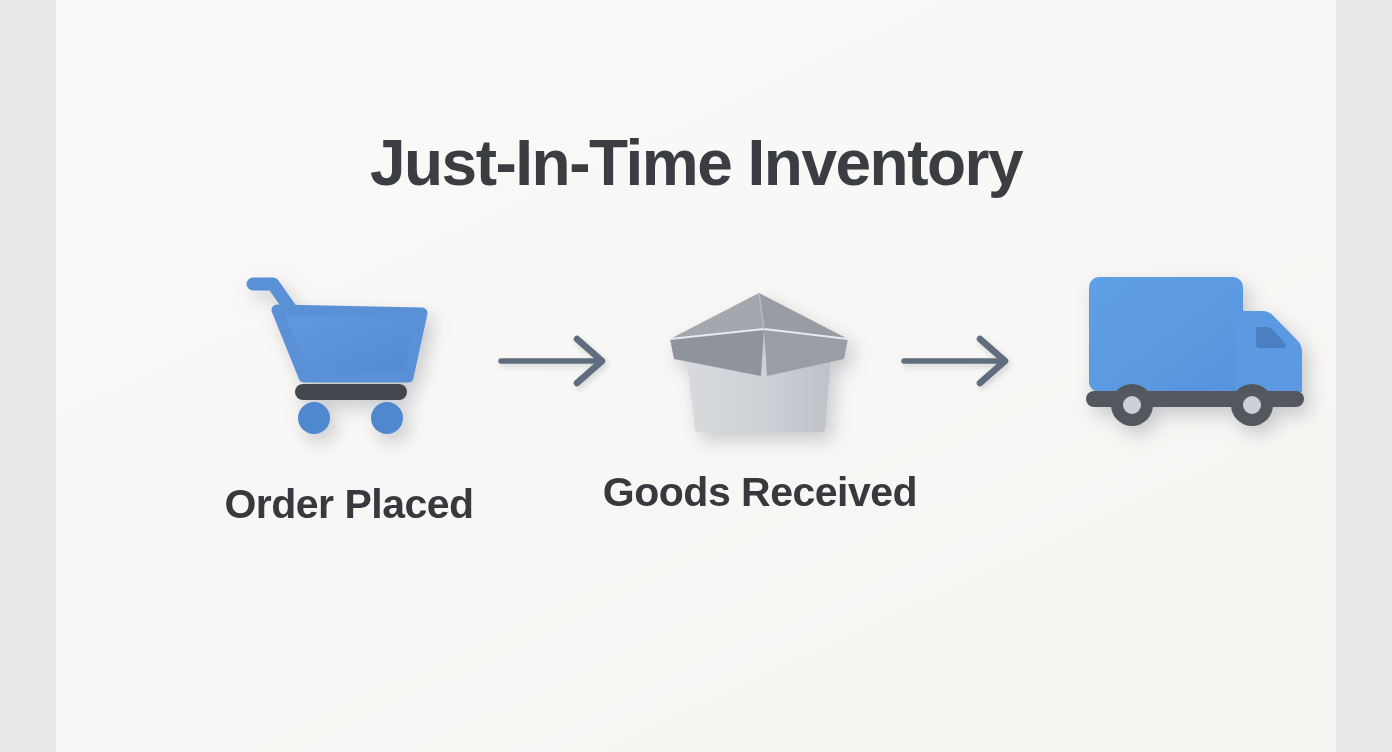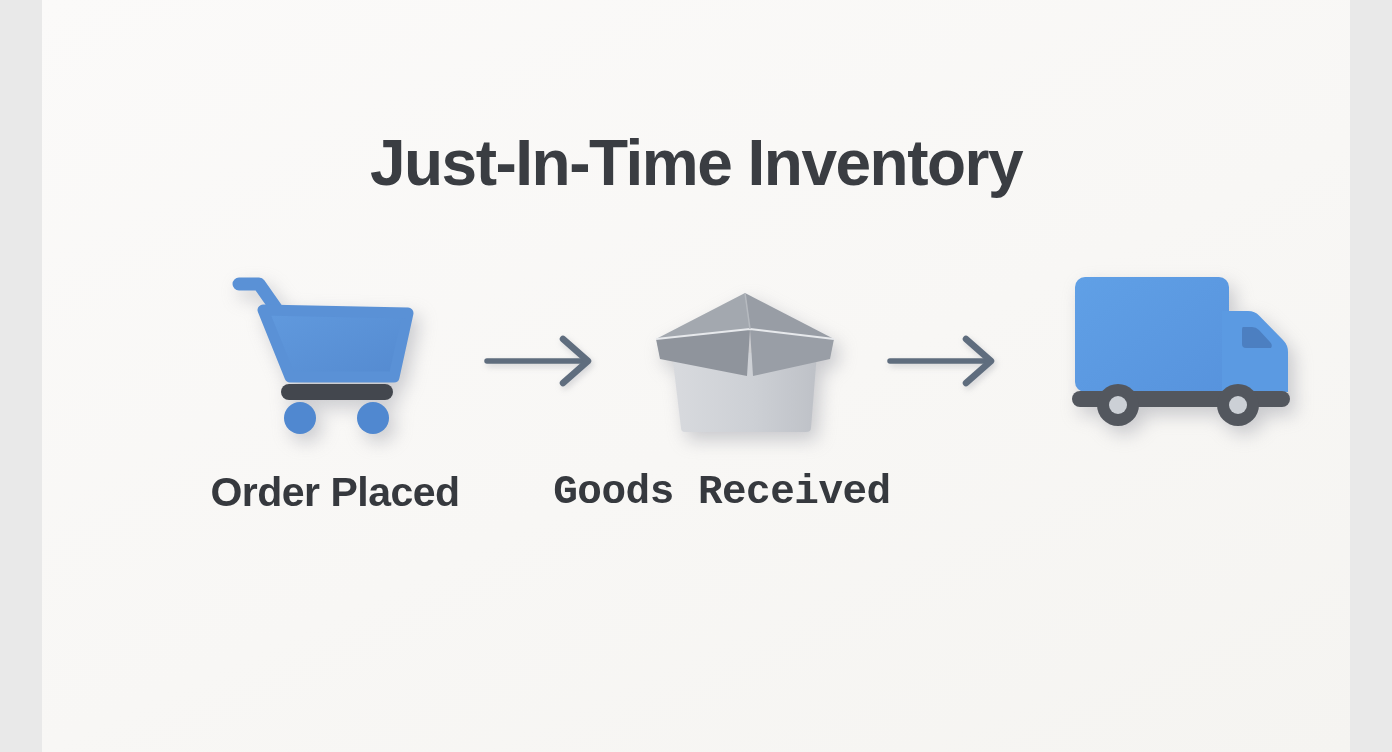--- a/index.html
+++ b/index.html
@@ -4,21 +4,20 @@
 <style>
   html, body { margin:0; padding:0; }
   body { background:#e9e9e9; }
   .canvas {
     position:relative;
     width:1280px; height:752px;
     margin:0 auto;
     background:linear-gradient(155deg,#fbfaf9 0%,#f8f7f5 55%,#f5f4f1 100%);
     overflow:hidden;
     font-family:"Liberation Sans","DejaVu Sans",sans-serif;
-    padding-left:28px;
   }
   .title {
     position:absolute; top:88px; left:0; width:100%;
     text-align:center;
     font-size:64px; font-weight:700;
     color:#3a3d42; letter-spacing:-1.5px;
     line-height:1;
   }
   .icon {
     position:absolute;
@@ -28,22 +27,22 @@
     position:absolute;
     filter:drop-shadow(2px 3px 3px rgba(125,130,142,0.30));
   }
   .step-label {
     position:absolute; width:360px; top:470px;
     text-align:center;
     font-size:41px; font-weight:700;
     color:#36393e; letter-spacing:-0.5px;
     line-height:1.1;
   }
-  .label-1 { left:113px; }
-  .label-2 { left:500px;font-family:Liberation Mono, monospace; }
+  .label-1 { left:113px;margin-top:12px; }
+  .label-2 { left:524px; }
   .label-3 { left:940px; }
   .icon-cart  { left:190px;  top:270px; }
   .icon-box   { left:608px;  top:289px; }
   .icon-truck { left:1022px; top:271px; }
   .arrow-1 { left:442px; top:335px; }
   .arrow-2 { left:845px; top:335px; }
 </style>
 </head>
 <body>
 

